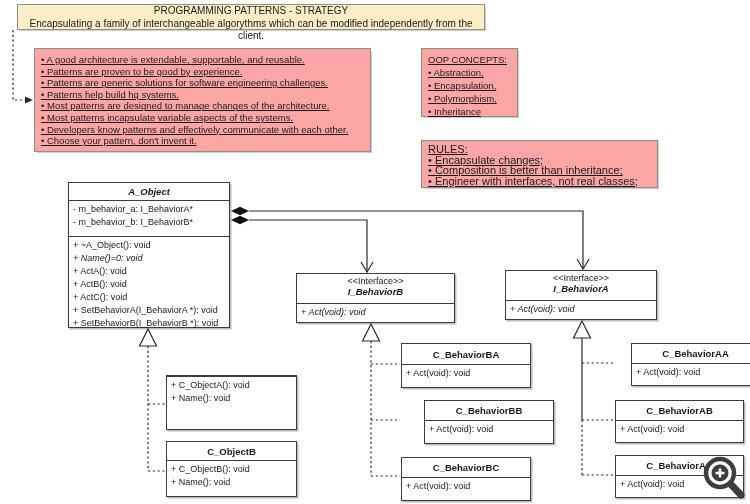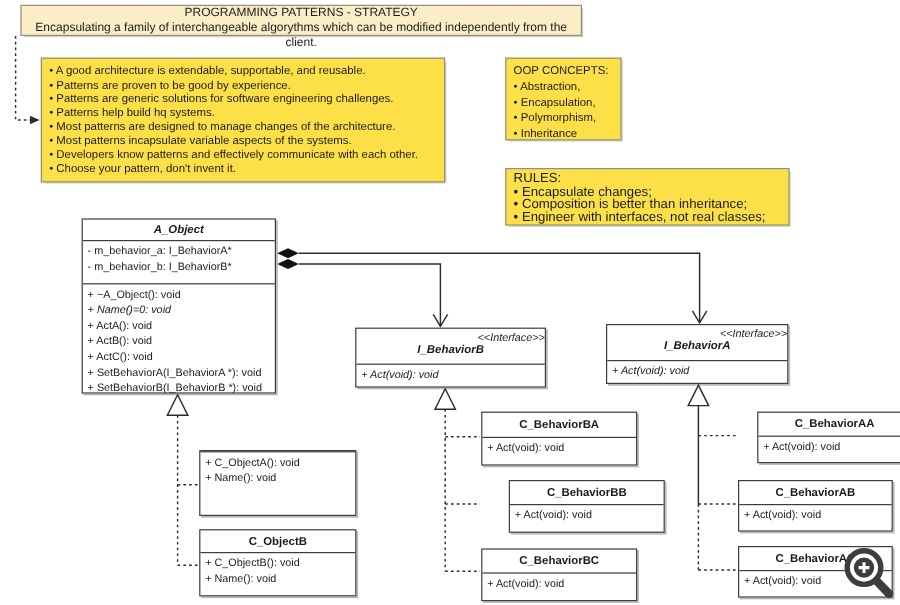--- a/index.html
+++ b/index.html
@@ -6,36 +6,36 @@
   .canvas{
     position:relative;width:750px;height:504px;background:#fff;overflow:hidden;
     font-family:"Liberation Sans","DejaVu Sans",sans-serif;color:#1a1a1a;
   }
   .connectors{position:absolute;left:0;top:0;pointer-events:none;}
   
   .note{position:absolute;border:1px solid #8f8f86;box-sizing:border-box;
         box-shadow:2px 2px 0 -1px rgba(150,150,140,.45);}
   .note-title2{background:#FBEEC6;left:17px;top:4px;width:468px;height:26px;
         font-size:10px;line-height:12.5px;text-align:center;}
-  .note-green{background:#fde047;}
+  .note-green{background:#fca5a5;text-decoration:underline;}
   .note-principles{left:34px;top:48px;width:337px;height:104px;padding:5px 6px;
         font-size:9.5px;line-height:11.6px;box-sizing:border-box;}
   .note-oop{left:421px;top:48px;width:97px;height:69px;padding:4px 6px;
         font-size:9.5px;line-height:13px;box-sizing:border-box;}
   .note-rules{left:421px;top:140px;width:237px;height:48px;padding:3px 6px;
         font-size:11px;line-height:10.5px;box-sizing:border-box;}
   .bullet:before{content:"• ";}
   
   .cls{position:absolute;background:#fff;border:1.4px solid #3c3c3c;box-sizing:border-box;
        box-shadow:1.5px 1.5px 0 rgba(60,60,60,.35);font-size:9px;}
   .cls-title{font-weight:bold;text-align:center;font-size:9.5px;
        display:flex;align-items:center;justify-content:center;}
   .sec{border-top:1px solid #3c3c3c;padding:2px 0 0 4px;line-height:13px;}
   .ital{font-style:italic;}
-  .stereo{text-align:right;font-style:italic;font-size:9px;padding-top:2px;}
+  .stereo{text-align:center;font-size:9px;padding-top:2px;}
   .iface-name{font-weight:bold;font-style:italic;text-align:center;font-size:9.5px;}
   .mag{position:absolute;left:698px;top:452px;cursor:pointer;}
 </style>
 </head>
 <body>
 
 <div class="canvas">
 
   <svg class="connectors" width="750" height="504" viewBox="0 0 750 504">
     <g stroke="#2b2b2b" stroke-width="1.2" fill="none">

